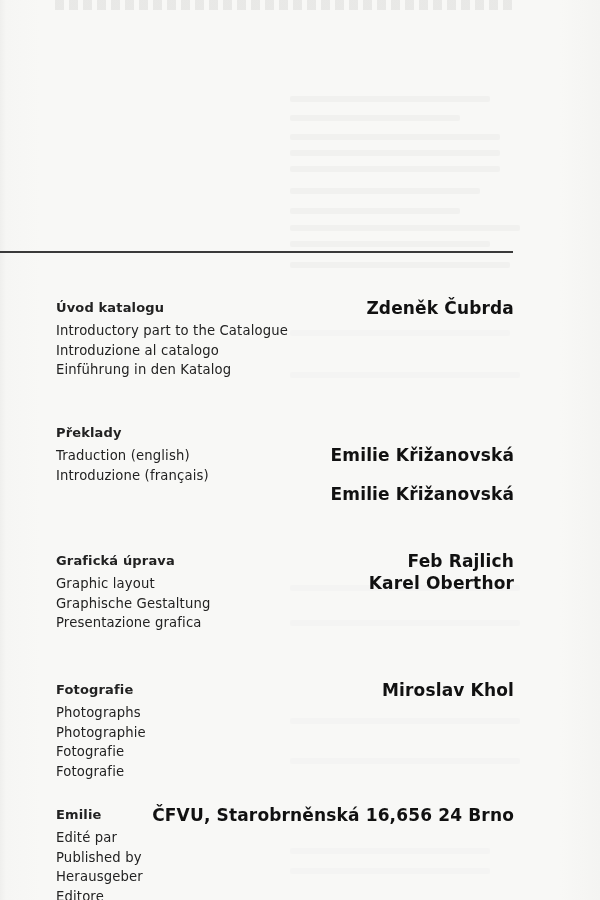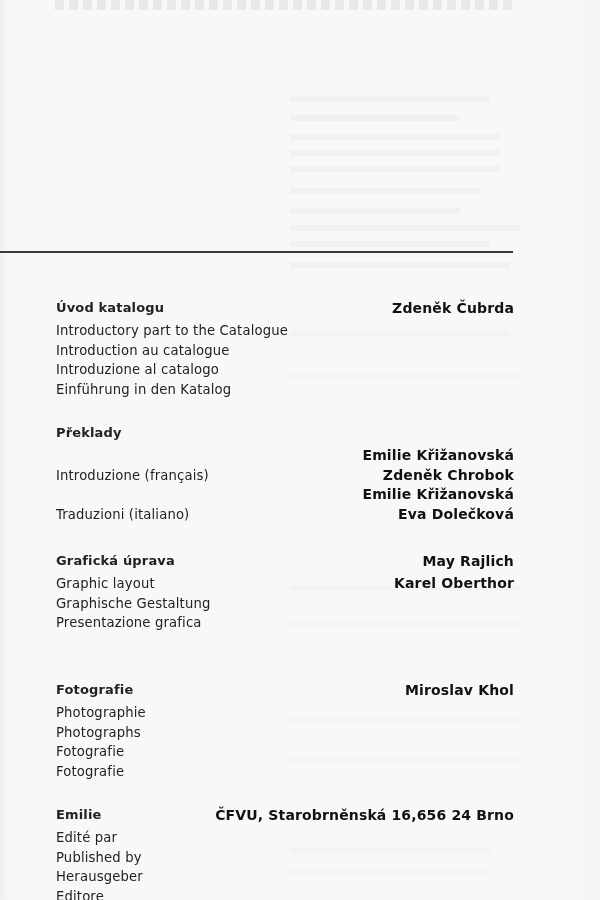--- a/index.html
+++ b/index.html
@@ -70,21 +70,21 @@
       position: absolute;
       left: 0;
       top: 0;
       color: #222;
     }
     .right {
       position: absolute;
       right: 0;
       top: 0;
       font-weight: bold;
-      font-size: 14px;
+      font-size: 17px;
       color: #111;
     }
   </style>
 </head>
 <body>
 
 <div class="page">
 
   <div class="ghost-title"></div>
   <div class="ghost" style="left:290px;top:96px;width:200px;"></div>
@@ -111,58 +111,50 @@
   <div class="section" style="top:298px;">
     <div class="row heading-row">
       <span class="left heading">Úvod katalogu</span>
       <span class="right">Zdeněk Čubrda</span>
     </div>
     <div class="row">
       <span class="left">Introductory part to the Catalogue</span>
       <span class="right"></span>
     </div>
     <div class="row">
-      <span class="left">Introduction au catalogue</span>
-      <span class="right"></span>
-    </div>
-    <div class="row">
       <span class="left">Introduzione al catalogo</span>
       <span class="right"></span>
     </div>
     <div class="row">
       <span class="left">Einführung in den Katalog</span>
       <span class="right"></span>
     </div>
   </div>
 
   <div class="section" style="top:423px;">
     <div class="row heading-row">
       <span class="left heading">Překlady</span>
       <span class="right"></span>
     </div>
     <div class="row">
+      <span class="left">Traduction (english)</span>
       <span class="right">Emilie Křižanovská</span>
     </div>
     <div class="row">
       <span class="left">Introduzione (français)</span>
-      <span class="right">Zdeněk Chrobok</span>
     </div>
     <div class="row">
       <span class="right">Emilie Křižanovská</span>
     </div>
-    <div class="row">
-      <span class="left">Traduzioni (italiano)</span>
-      <span class="right">Eva Dolečková</span>
-    </div>
   </div>
 
   <div class="section" style="top:551px;">
     <div class="row heading-row">
       <span class="left heading">Grafická úprava</span>
-      <span class="right">May Rajlich</span>
+      <span class="right">Feb Rajlich</span>
     </div>
     <div class="row">
       <span class="left">Graphic layout</span>
       <span class="right">Karel Oberthor</span>
     </div>
     <div class="row">
       <span class="left">Graphische Gestaltung</span>
       <span class="right"></span>
     </div>
     <div class="row">
@@ -170,25 +162,25 @@
       <span class="right"></span>
     </div>
   </div>
 
   <div class="section" style="top:680px;">
     <div class="row heading-row">
       <span class="left heading">Fotografie</span>
       <span class="right">Miroslav Khol</span>
     </div>
     <div class="row">
+      <span class="left">Photographs</span>
+      <span class="right"></span>
+    </div>
+    <div class="row">
       <span class="left">Photographie</span>
-      <span class="right"></span>
-    </div>
-    <div class="row">
-      <span class="left">Photographs</span>
       <span class="right"></span>
     </div>
     <div class="row">
       <span class="left">Fotografie</span>
       <span class="right"></span>
     </div>
     <div class="row">
       <span class="left">Fotografie</span>
       <span class="right"></span>
     </div>

